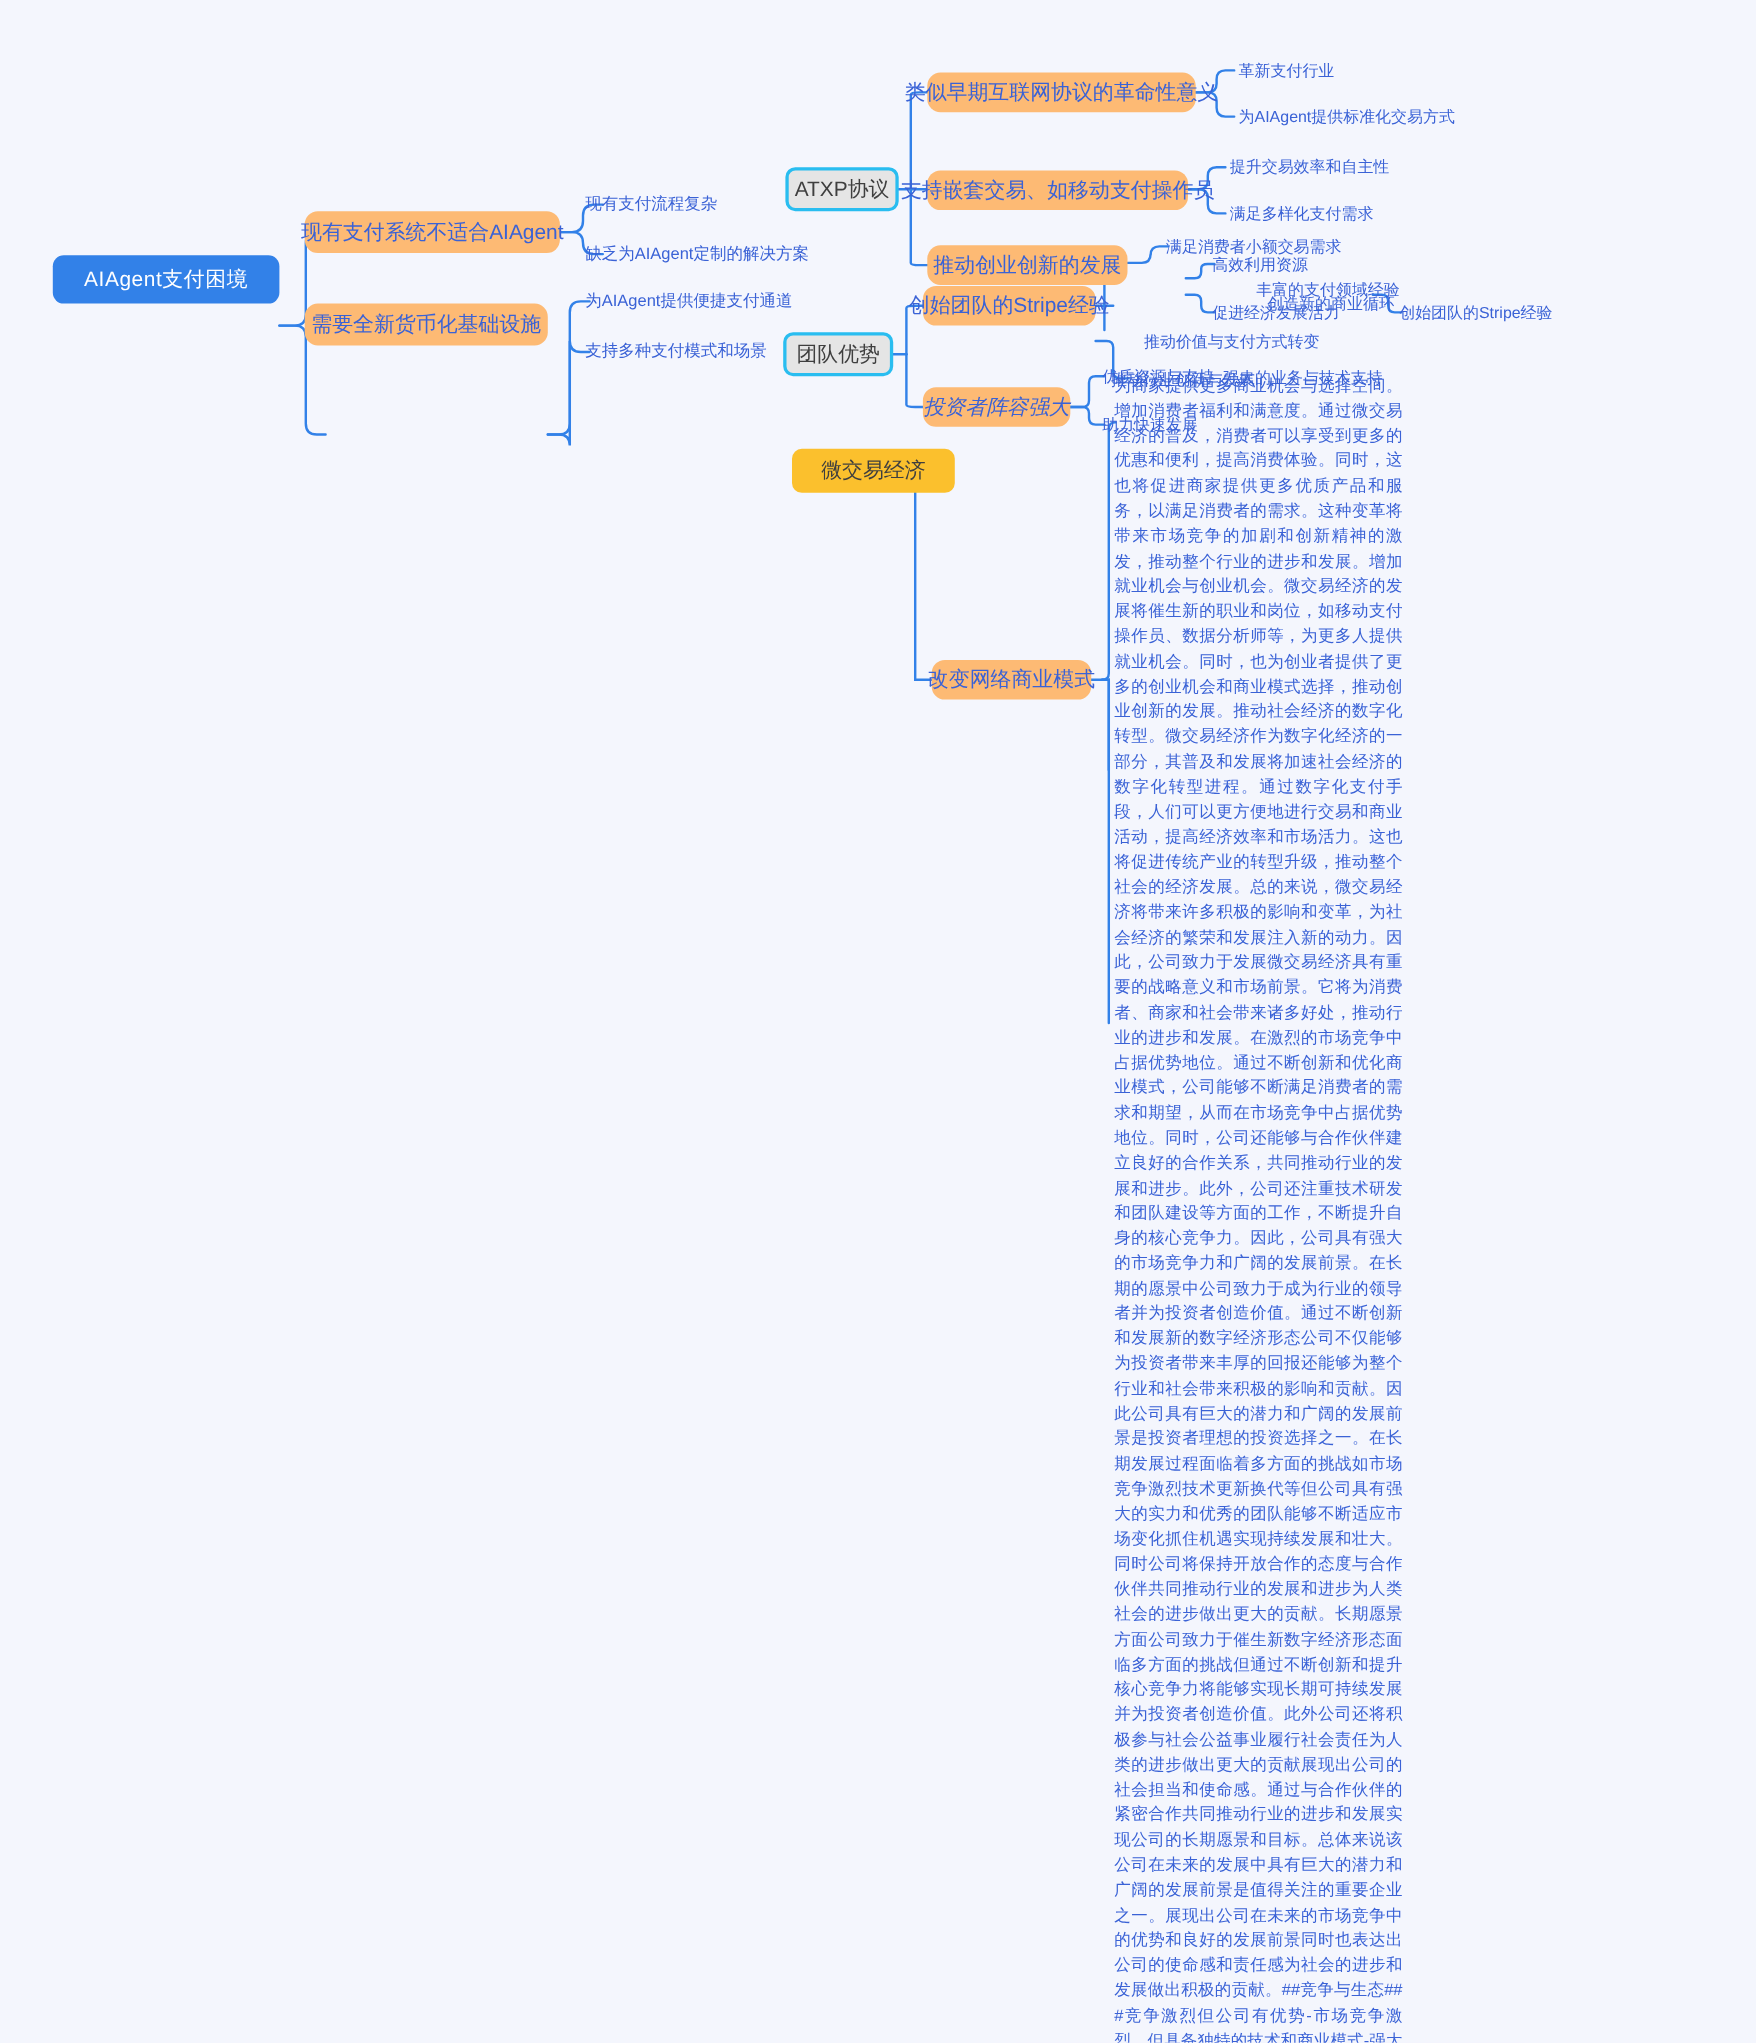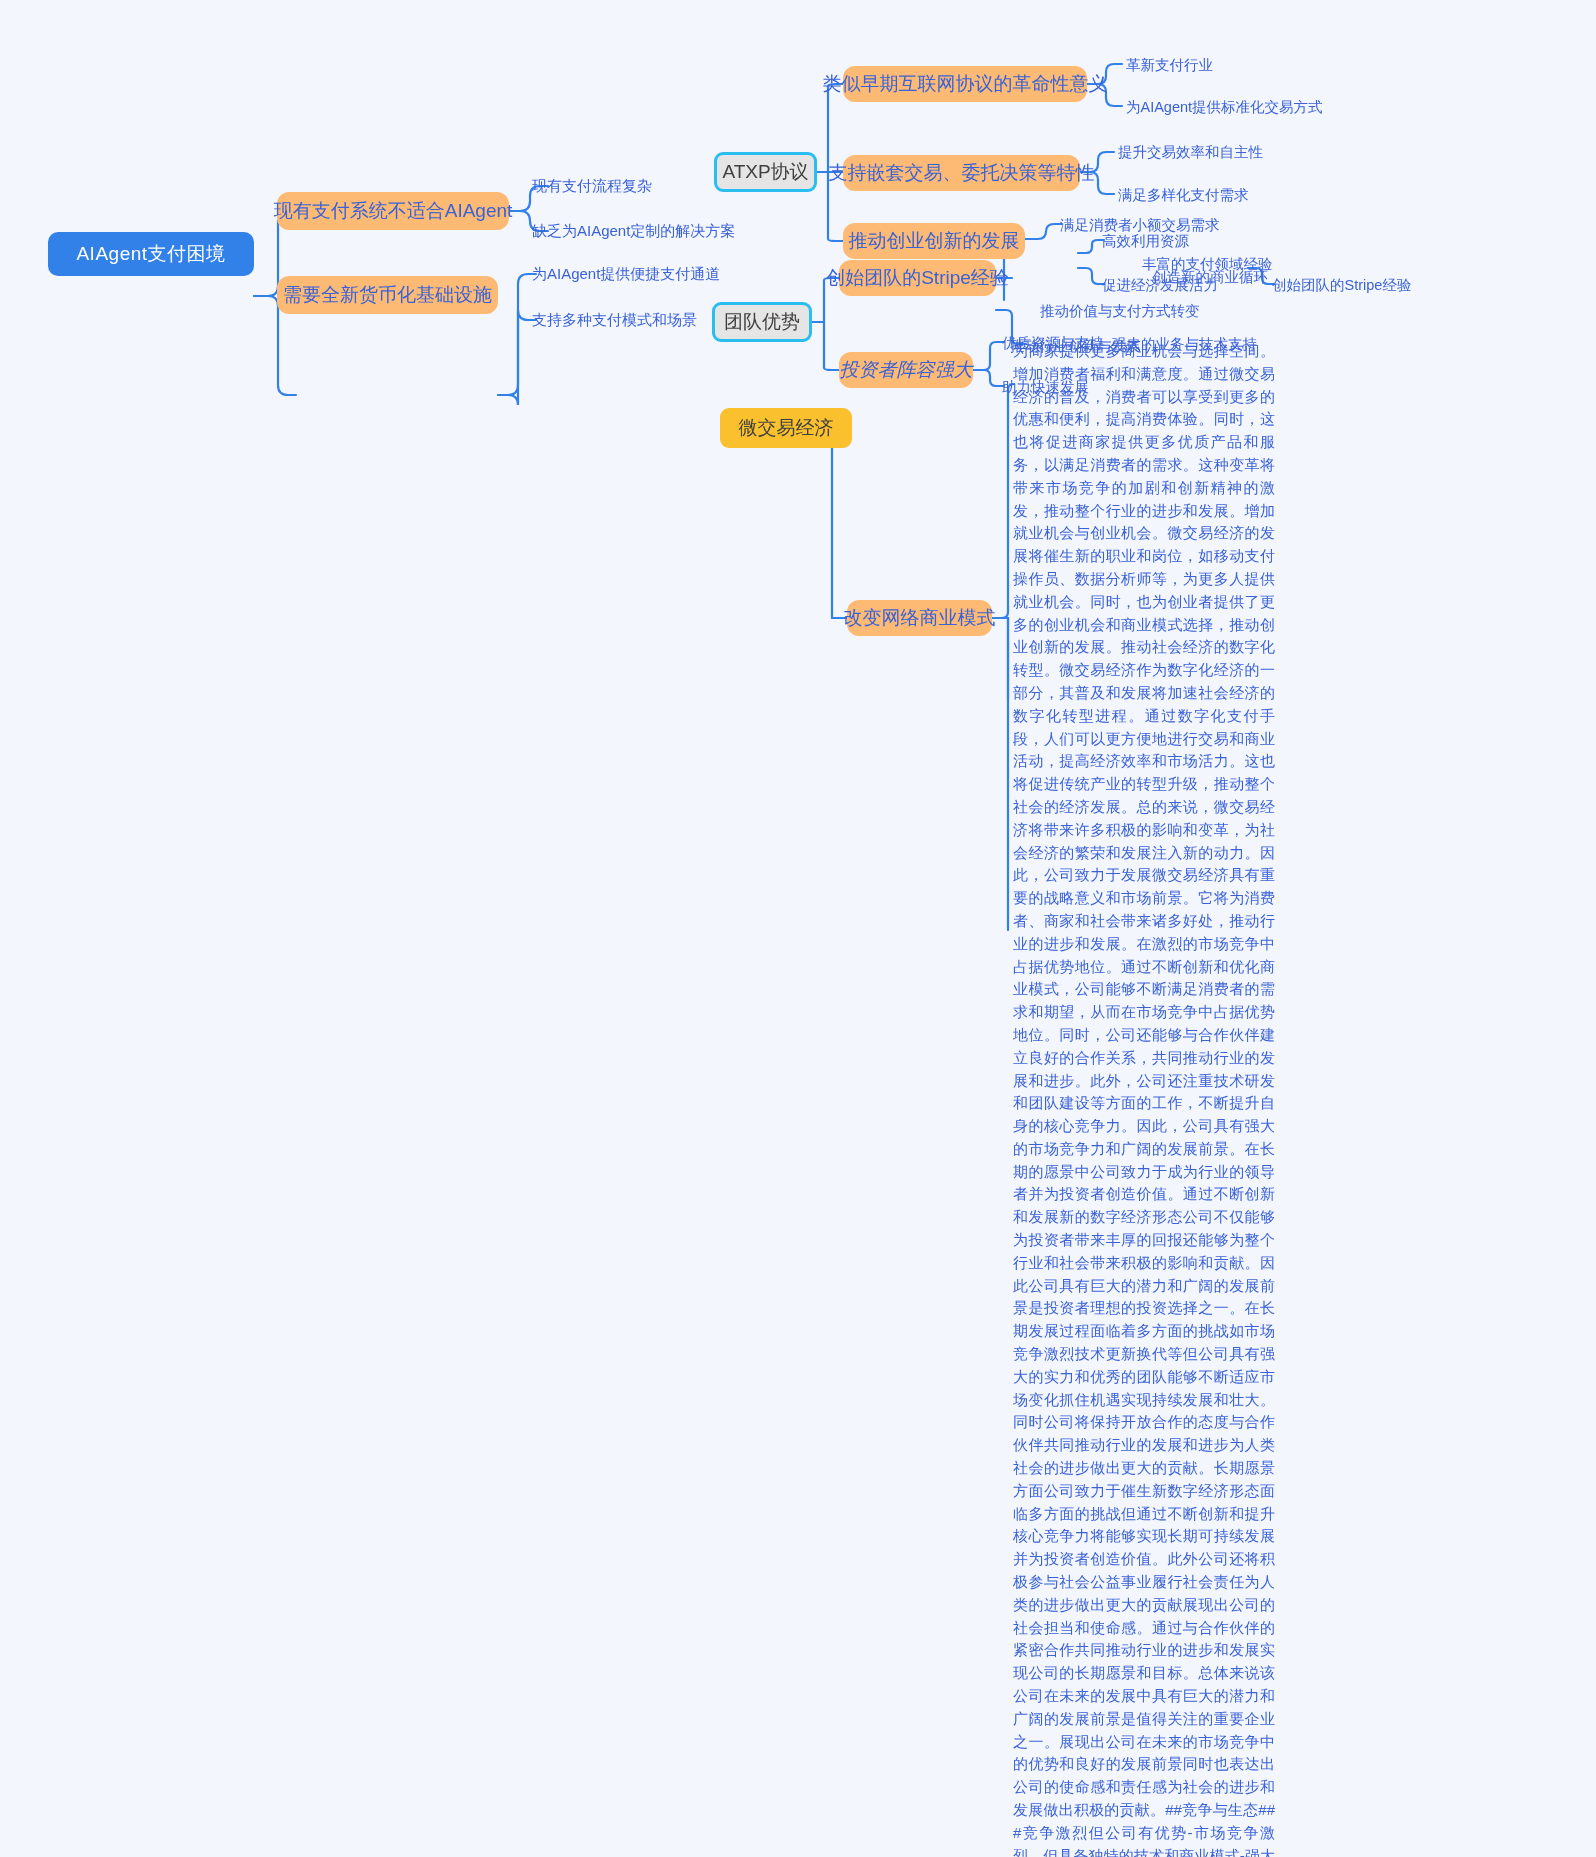--- a/index.html
+++ b/index.html
@@ -119,21 +119,21 @@
     <span>ATXP协议</span>
   </div>
 
   <div class="node n-l1" style="left:843px;top:66px;width:244px;height:36px;">
     <span>类似早期互联网协议的革命性意义</span>
   </div>
   <div class="leaf sm" style="left:1126px;top:56px;">革新支付行业</div>
   <div class="leaf sm" style="left:1126px;top:98px;">为AIAgent提供标准化交易方式</div>
 
   <div class="node n-l1" style="left:843px;top:155px;width:237px;height:36px;">
-    <span>支持嵌套交易、委托决策等特性</span>
+    <span>支持嵌套交易、如移动支付操作员</span>
   </div>
   <div class="leaf sm" style="left:1118px;top:143px;">提升交易效率和自主性</div>
   <div class="leaf sm" style="left:1118px;top:186px;">满足多样化支付需求</div>
 
   <div class="node n-l1" style="left:843px;top:223px;width:182px;height:36px;">
     <span>推动创业创新的发展</span>
   </div>
   <div class="leaf sm" style="left:1060px;top:216px;">满足消费者小额交易需求</div>
   <div class="leaf sm" style="left:1102px;top:232px;">高效利用资源</div>
   <div class="leaf sm" style="left:1102px;top:276px;">促进经济发展活力</div>
@@ -148,21 +148,21 @@
   <div class="leaf sm" style="left:1142px;top:255px;">丰富的支付领域经验</div>
   <div class="leaf sm" style="left:1272px;top:276px;">创始团队的Stripe经验</div>
   <div class="leaf sm" style="left:1112px;top:335px;">强大的业务与技术支持</div>
 
   <div class="node n-l1" style="left:839px;top:352px;width:134px;height:36px;font-style:italic;">
     <span>投资者阵容强大</span>
   </div>
   <div class="leaf sm" style="left:1002px;top:334px;">优质资源与支持</div>
   <div class="leaf sm" style="left:1002px;top:378px;">助力快速发展</div>
 
-  <div class="node n-topic" style="left:720px;top:408px;width:132px;height:40px;">
+  <div class="node n-topic" style="left:720px;top:408px;width:148px;height:40px;">
     <span>微交易经济</span>
   </div>
 
   <div class="node n-l1" style="left:847px;top:600px;width:145px;height:36px;">
     <span>改变网络商业模式</span>
   </div>
   <div class="leaf sm" style="left:1010px;top:337px;">推动行业创新与发展</div>
   <div class="leaf sm" style="left:1040px;top:302px;">推动价值与支付方式转变</div>
   <div class="leaf sm" style="left:1152px;top:268px;">创造新的商业循环</div>
 

